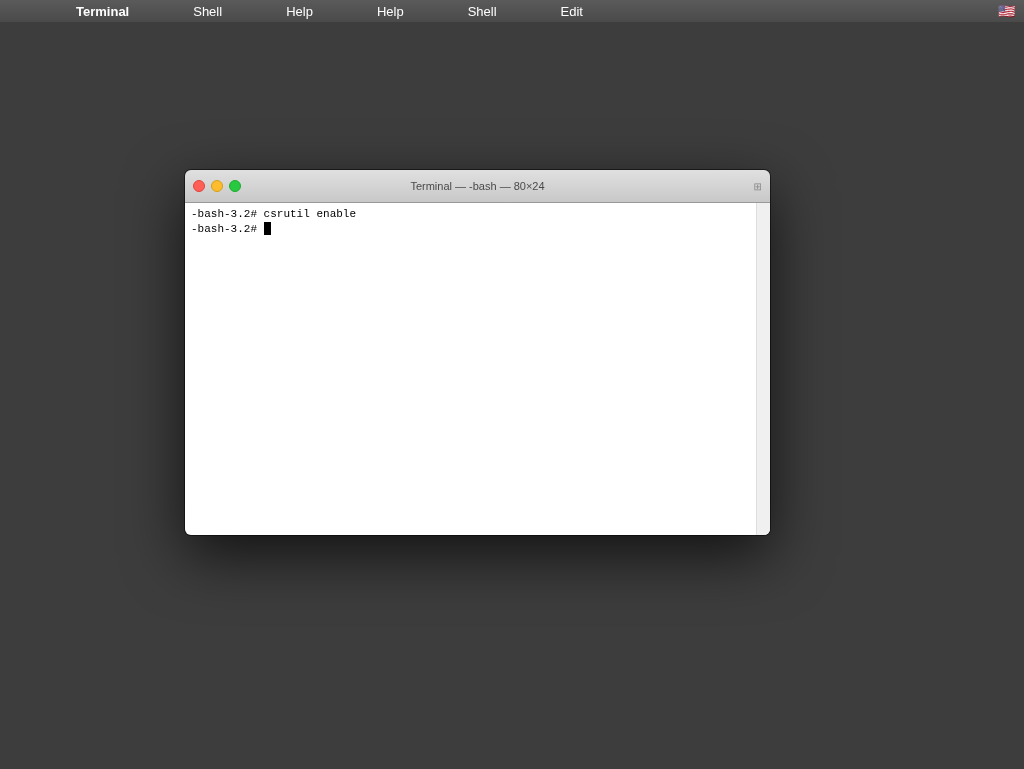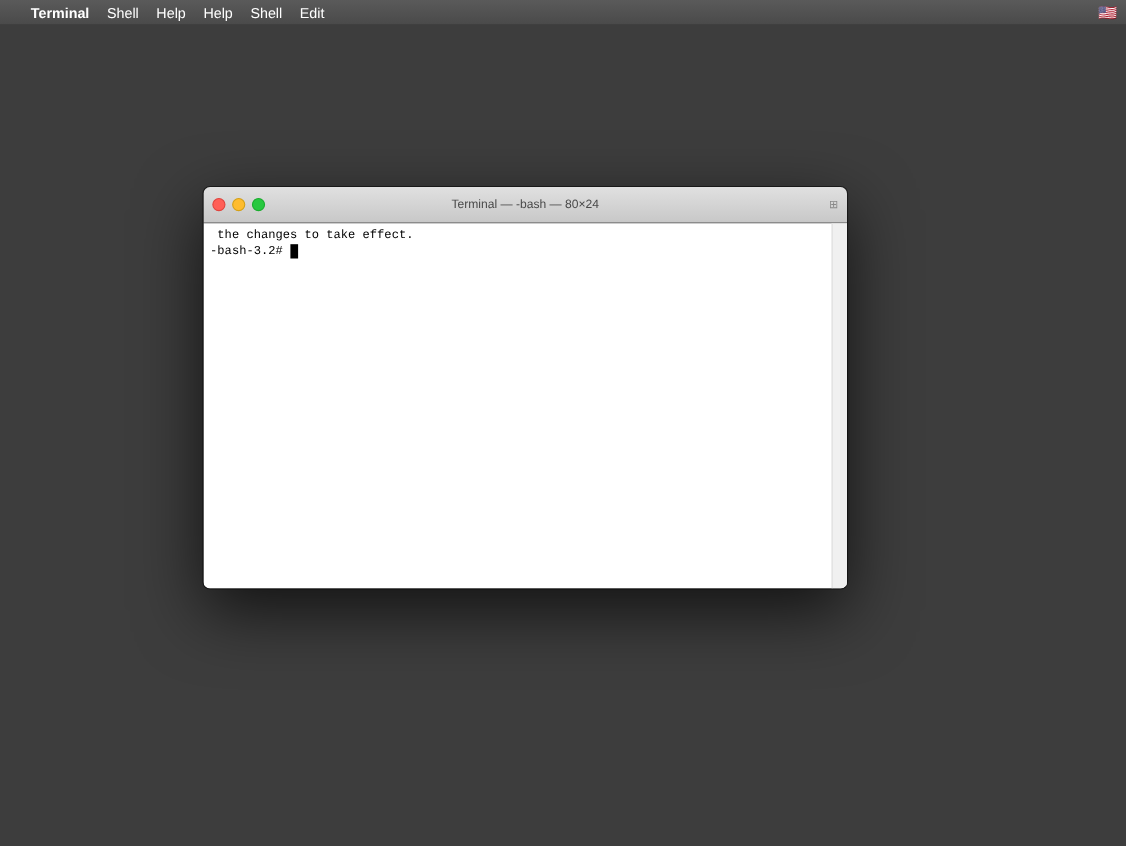--- a/index.html
+++ b/index.html
@@ -16,20 +16,21 @@
     
     .menubar {
       width: 100%;
       height: 22px;
       background: linear-gradient(to bottom, #5a5a5a, #4a4a4a);
       display: flex;
       align-items: center;
       padding: 0 8px;
       position: relative;
       z-index: 100;
+      gap: 48px;
     }
 
     .menubar-apple {
       font-size: 14px;
       color: #fff;
       margin-right: 12px;
       cursor: default;
     }
 
     .menubar-item {
@@ -218,20 +219,20 @@
       <div class="traffic-lights">
         <div class="traffic-light close"></div>
         <div class="traffic-light minimize"></div>
         <div class="traffic-light maximize"></div>
       </div>
       <span class="terminal-title">Terminal — -bash — 80×24</span>
       <span class="terminal-resize-icon">⊞</span>
     </div>
 
     <div class="terminal-content">
-      <span class="terminal-line output-continued"> the changes to take effect.</span>
+      <span class="terminal-line command"><span class="prompt">-bash-3.2#</span><span class="cmd-text"> csrutil enable</span></span>
       <span class="terminal-line command"><span class="prompt">-bash-3.2#</span> <span class="term-cursor"></span></span>
       <div class="terminal-scrollbar"></div>
     </div>
 
   </div>
 
 </div>
 
 </body></html>

